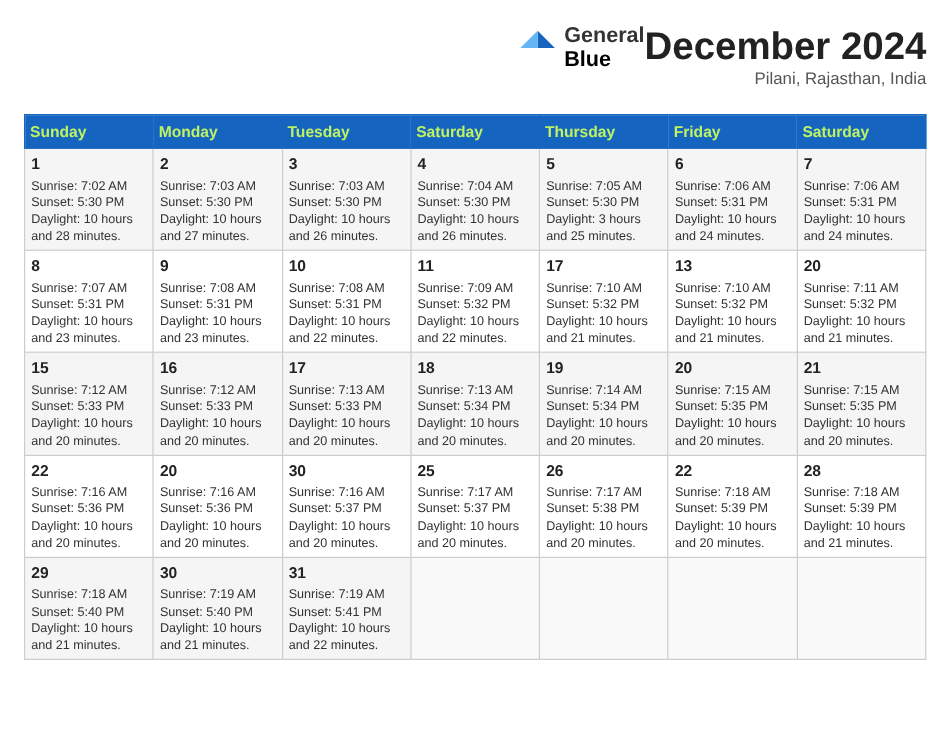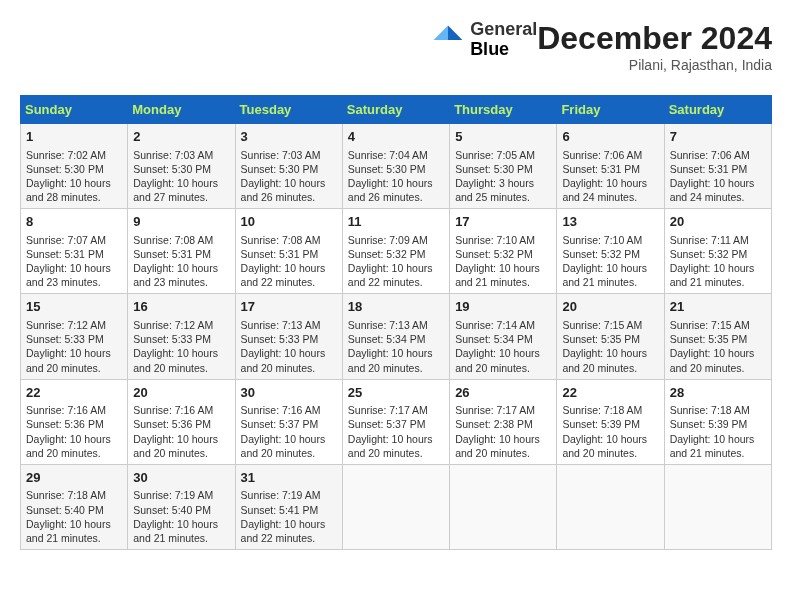--- a/index.html
+++ b/index.html
@@ -269,21 +269,21 @@
       </td>
         <td>
         <span class="day-num">25</span>
         <span>Sunrise: 7:17 AM</span><br>
         <span>Sunset: 5:37 PM</span><br>
         <span>Daylight: 10 hours and 20 minutes.</span>
       </td>
         <td>
         <span class="day-num">26</span>
         <span>Sunrise: 7:17 AM</span><br>
-        <span>Sunset: 2:38 PM</span><br>
+        <span>Sunset: 5:38 PM</span><br>
         <span>Daylight: 10 hours and 20 minutes.</span>
       </td>
         <td>
         <span class="day-num">22</span>
         <span>Sunrise: 7:18 AM</span><br>
         <span>Sunset: 5:39 PM</span><br>
         <span>Daylight: 10 hours and 20 minutes.</span>
       </td>
         <td>
         <span class="day-num">28</span>

